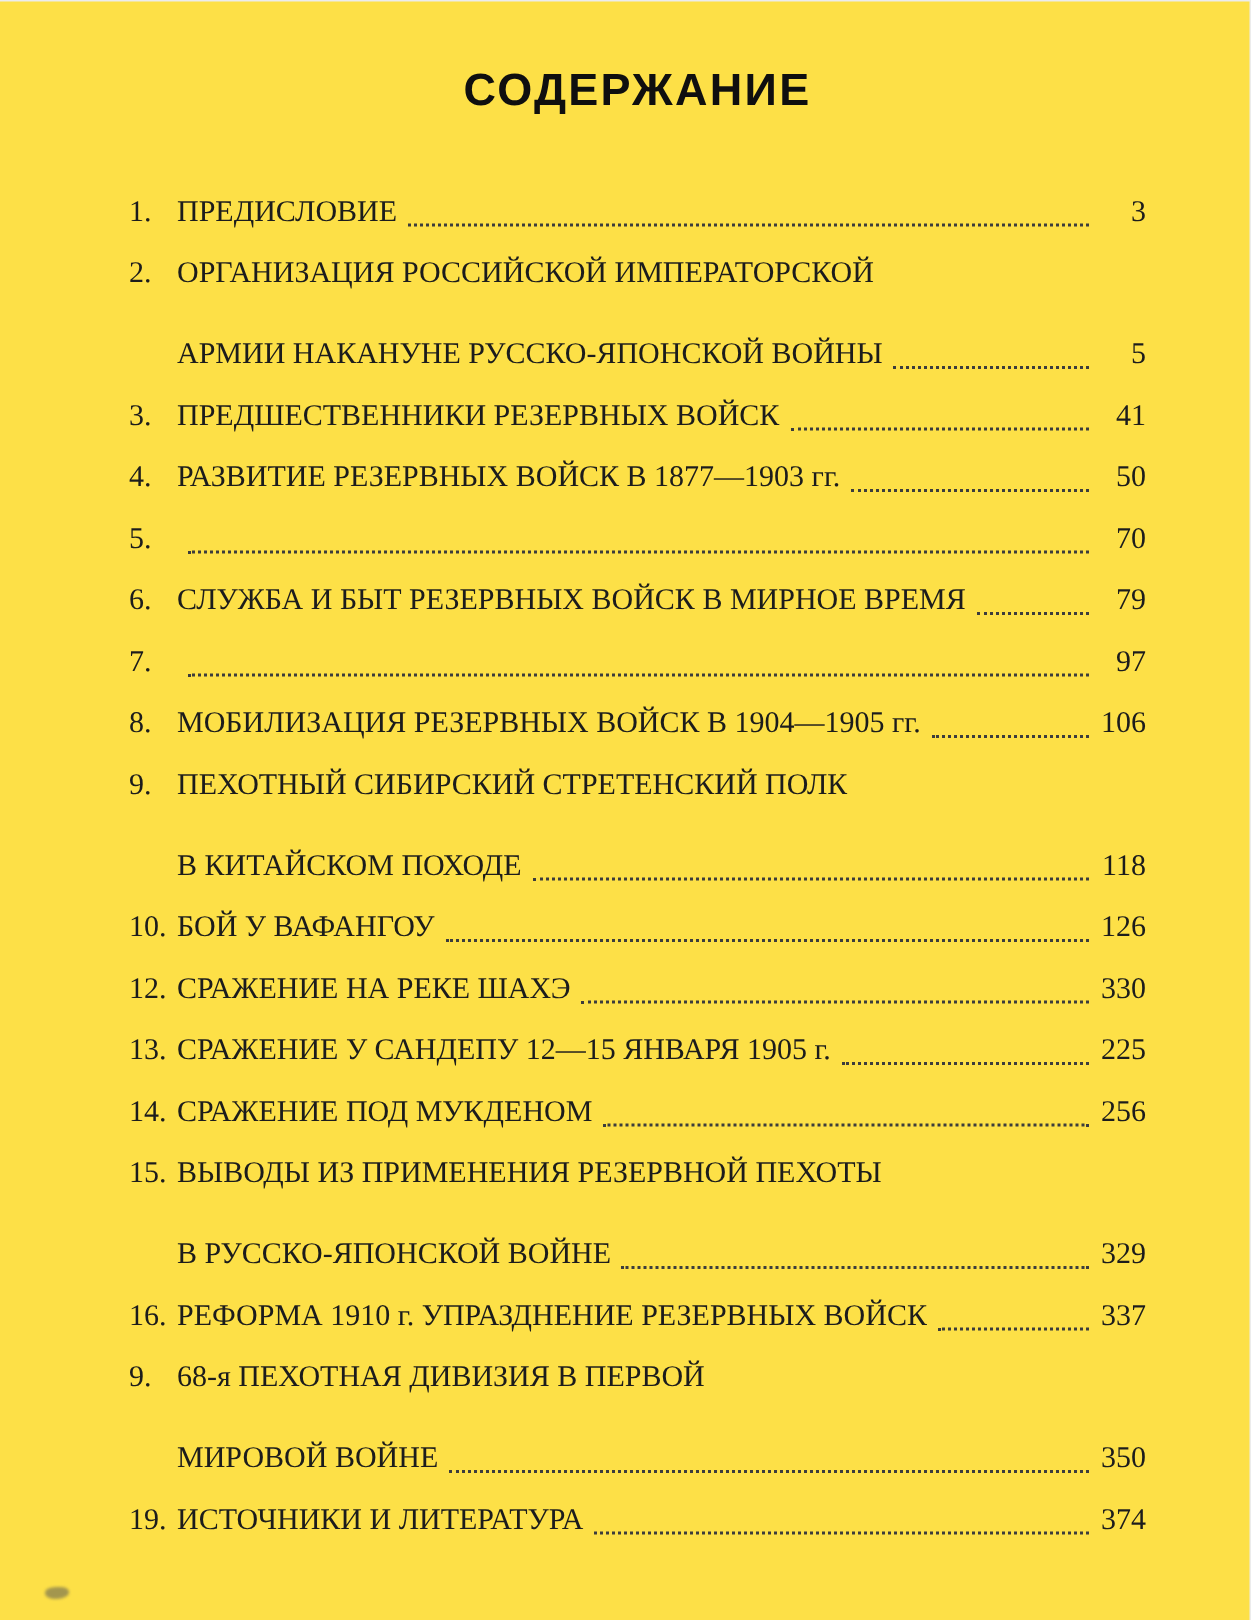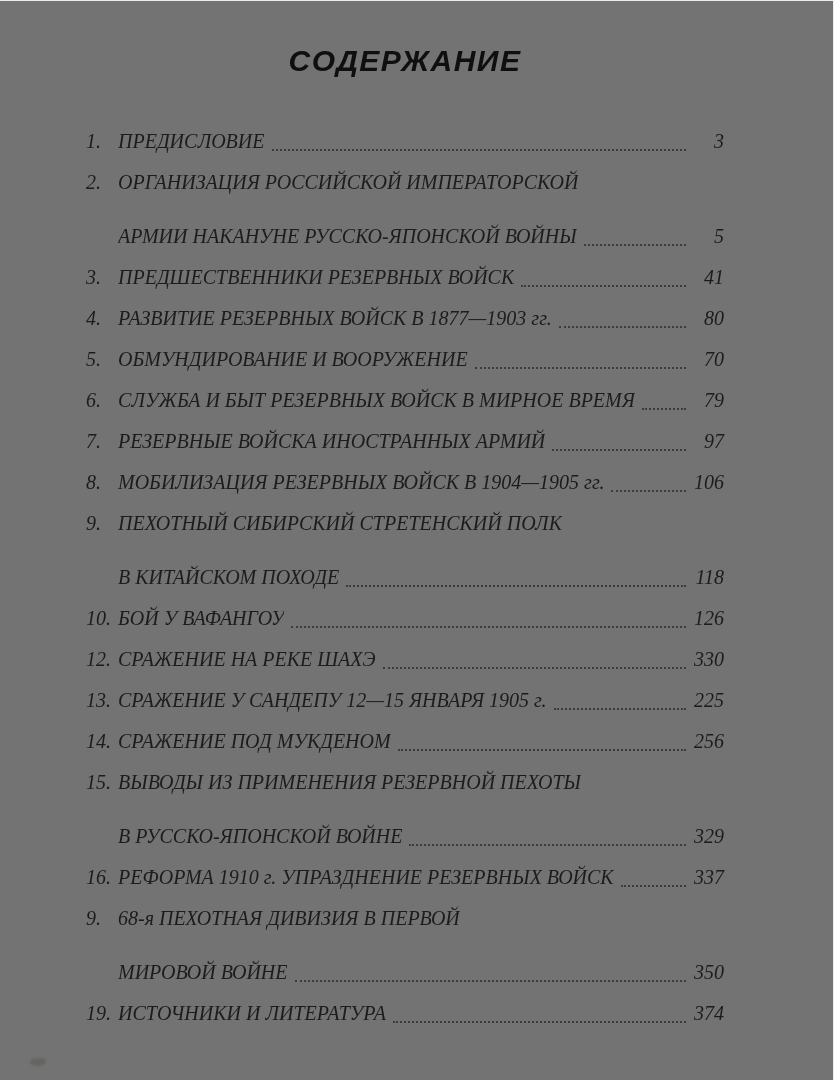--- a/index.html
+++ b/index.html
@@ -4,28 +4,27 @@
 <style>
   html, body {
     margin: 0;
     padding: 0;
     background: #ffffff;
   }
   .page {
     position: relative;
     width: 834px;
     height: 1080px;
-    background: #737373;
+    background: #fde047;
     box-sizing: border-box;
-    padding: 36px 110px 0 86px;
+    padding: 36px 70px 0 86px;
     font-family: "Liberation Serif", serif;
     color: #1c1c1c;
     overflow: hidden;
     box-shadow: inset -1px 1px 0 #ececec;
-    font-style: italic;
   }
   .title {
     text-align: center;
     font-family: "Liberation Sans", sans-serif;
     font-weight: 700;
     font-size: 30px;
     letter-spacing: 1.5px;
     color: #0f0f0f;
     margin: 8px 0 46px 0;
   }
@@ -110,43 +109,41 @@
           <span class="toc-text">ПРЕДШЕСТВЕННИКИ РЕЗЕРВНЫХ ВОЙСК</span>
           <span class="leader"></span>
           <span class="toc-page">41</span>
         </div>
       </div>
       <div class="toc-entry">
         <div class="toc-line">
           <span class="toc-num">4.</span>
           <span class="toc-text">РАЗВИТИЕ РЕЗЕРВНЫХ ВОЙСК В 1877—1903 гг.</span>
           <span class="leader"></span>
-          <span class="toc-page">80</span>
+          <span class="toc-page">50</span>
         </div>
       </div>
       <div class="toc-entry">
         <div class="toc-line">
           <span class="toc-num">5.</span>
-          <span class="toc-text">ОБМУНДИРОВАНИЕ И ВООРУЖЕНИЕ</span>
           <span class="leader"></span>
           <span class="toc-page">70</span>
         </div>
       </div>
       <div class="toc-entry">
         <div class="toc-line">
           <span class="toc-num">6.</span>
           <span class="toc-text">СЛУЖБА И БЫТ РЕЗЕРВНЫХ ВОЙСК В МИРНОЕ ВРЕМЯ</span>
           <span class="leader"></span>
           <span class="toc-page">79</span>
         </div>
       </div>
       <div class="toc-entry">
         <div class="toc-line">
           <span class="toc-num">7.</span>
-          <span class="toc-text">РЕЗЕРВНЫЕ ВОЙСКА ИНОСТРАННЫХ АРМИЙ</span>
           <span class="leader"></span>
           <span class="toc-page">97</span>
         </div>
       </div>
       <div class="toc-entry">
         <div class="toc-line">
           <span class="toc-num">8.</span>
           <span class="toc-text">МОБИЛИЗАЦИЯ РЕЗЕРВНЫХ ВОЙСК В 1904—1905 гг.</span>
           <span class="leader"></span>
           <span class="toc-page">106</span>

